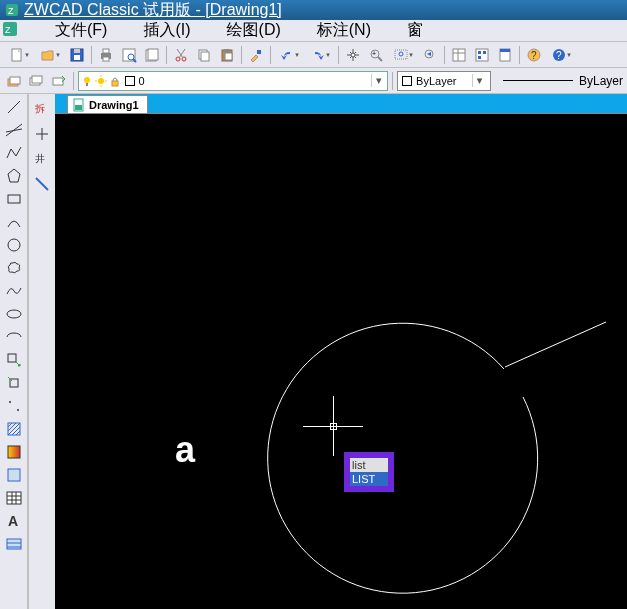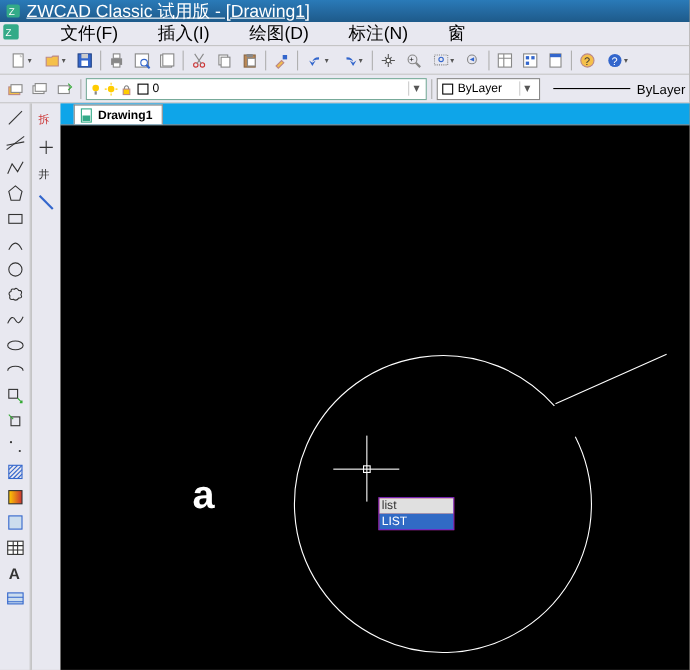--- a/index.html
+++ b/index.html
@@ -35,21 +35,21 @@
 .tabbar { height: 20px; background: #0ea5e9; display: flex; align-items: flex-end; padding-left: 12px; border-bottom: 1px solid #888; }
 .tab { background: #fff; border: 1px solid #888; border-bottom: none; padding: 1px 8px 1px 4px; display: flex; align-items: center; font-size: 11px; font-weight: bold; height: 18px; }
 .tab .doc-icon { width: 14px; height: 14px; margin-right: 3px; }
 .canvas { flex: 1; background: #000; position: relative; overflow: hidden; }
 
 .crosshair { position: absolute; left: 278px; top: 312px; pointer-events: none; }
 .crosshair .h { position: absolute; width: 60px; height: 1px; background: #fff; left: -30px; top: 0; }
 .crosshair .v { position: absolute; width: 1px; height: 60px; background: #fff; top: -30px; left: 0; }
 .crosshair .box { position: absolute; width: 7px; height: 7px; border: 1px solid #fff; left: -3px; top: -3px; }
 
-.autocomplete { position: absolute; left: 289px; top: 338px; border: 1px solid #6d28d9; font-size: 11px; width: 69px; background: #b91c1c; }
+.autocomplete { position: absolute; left: 289px; top: 338px; border: 6px solid #6d28d9; font-size: 11px; width: 50px; background: #f9a8d4; }
 .ac-input { background: #e0e0e0; color: #333; padding: 1px 2px; }
 .ac-item { background: #316ac5; color: #fff; padding: 1px 2px; }
 
 .alpha { position: absolute; left: 120px; top: 315px; font-family: Arial; font-size: 36px; font-weight: 900; color: #fff; }
 
 svg.icon { width: 16px; height: 16px; }
 svg.sicon { width: 18px; height: 18px; }
 </style>
 </head>
 <body>

